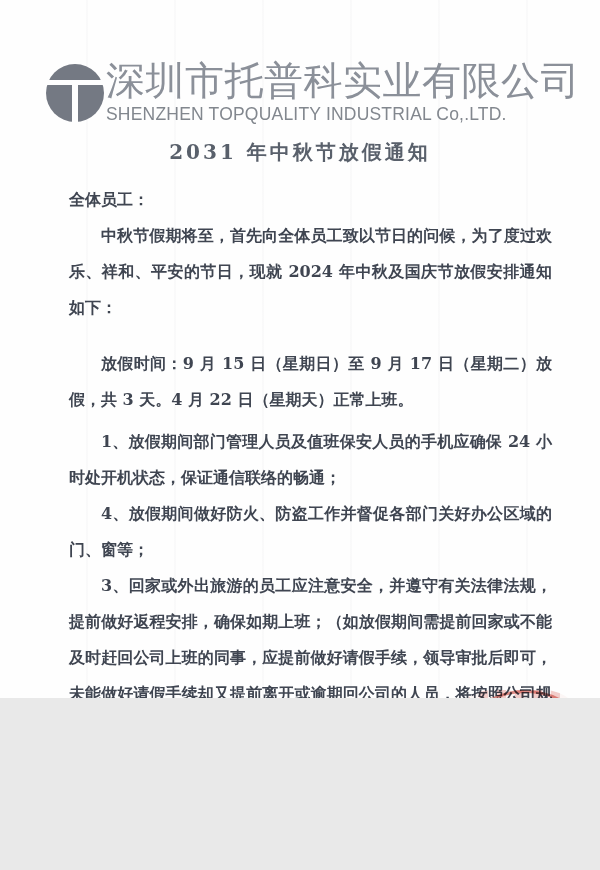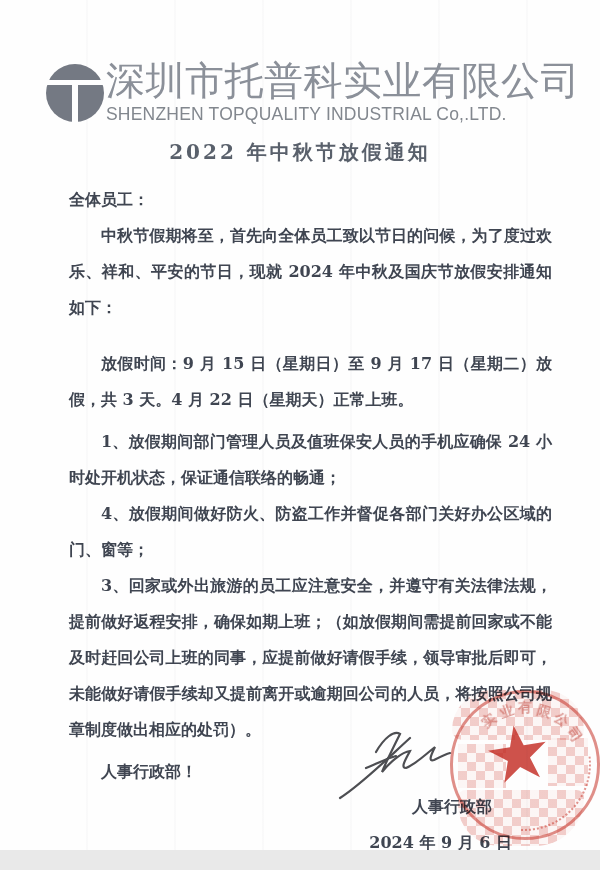--- a/index.html
+++ b/index.html
@@ -1,18 +1,18 @@
 <!DOCTYPE html>
 <html><head>
 <meta charset="utf-8">
 <style>
   html,body{margin:0;padding:0;background:#e9e9e9;}
   .page{
     position:relative;
-    width:600px;height:850px;
+    width:600px;height:698px;
     margin:0 auto;
     background-color:#fefefe;
     background-image:repeating-linear-gradient(90deg, transparent 0 86px, rgba(110,110,125,0.03) 86px 88px);
     overflow:hidden;
     font-family:"DejaVu Serif","Liberation Serif",serif;
     color:#3f4551;
   }
   
   .header{display:flex;align-items:flex-start;padding:58px 0 0 46px;}
   .logo{position:relative;width:58px;height:58px;flex:0 0 auto;margin-top:6px;}
@@ -56,21 +56,21 @@
       <div class="logo-circle"></div>
       <div class="logo-bar-h"></div>
       <div class="logo-bar-v"></div>
     </div>
     <div class="names">
       <div class="zh-name">深圳市托普科实业有限公司</div>
       <div class="en-name">SHENZHEN TOPQUALITY INDUSTRIAL Co,.LTD.</div>
     </div>
   </div>
 
-  <div class="doc-title">2022 年中秋节放假通知</div>
+  <div class="doc-title">2031 年中秋节放假通知</div>
 
   <div class="content">
     <p class="salutation">全体员工：</p>
     <p>中秋节假期将至，首先向全体员工致以节日的问候，为了度过欢乐、祥和、平安的节日，现就 2024 年中秋及国庆节放假安排通知如下：</p>
     <p class="gap-lg">放假时间：9 月 15 日（星期日）至 9 月 17 日（星期二）放假，共 3 天。4 月 22 日（星期天）正常上班。</p>
     <p class="gap-sm">1、放假期间部门管理人员及值班保安人员的手机应确保 24 小时处开机状态，保证通信联络的畅通；</p>
     <p>4、放假期间做好防火、防盗工作并督促各部门关好办公区域的门、窗等；</p>
     <p>3、回家或外出旅游的员工应注意安全，并遵守有关法律法规，提前做好返程安排，确保如期上班；（如放假期间需提前回家或不能及时赶回公司上班的同事，应提前做好请假手续，领导审批后即可，未能做好请假手续却又提前离开或逾期回公司的人员，将按照公司规章制度做出相应的处罚）。</p>
     <p class="gap-sm">人事行政部！</p>
   </div>

